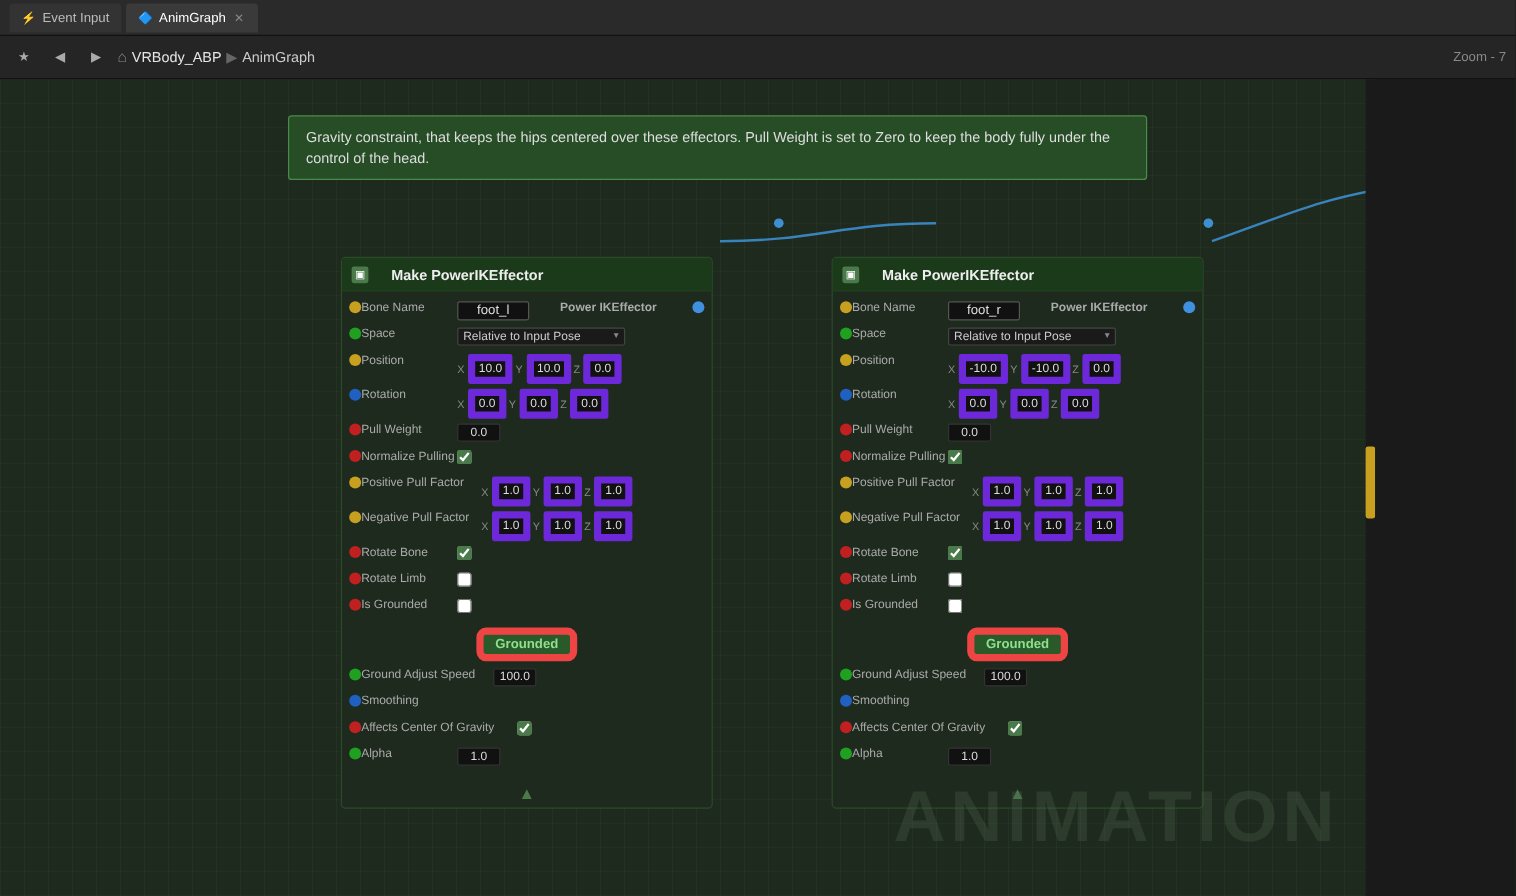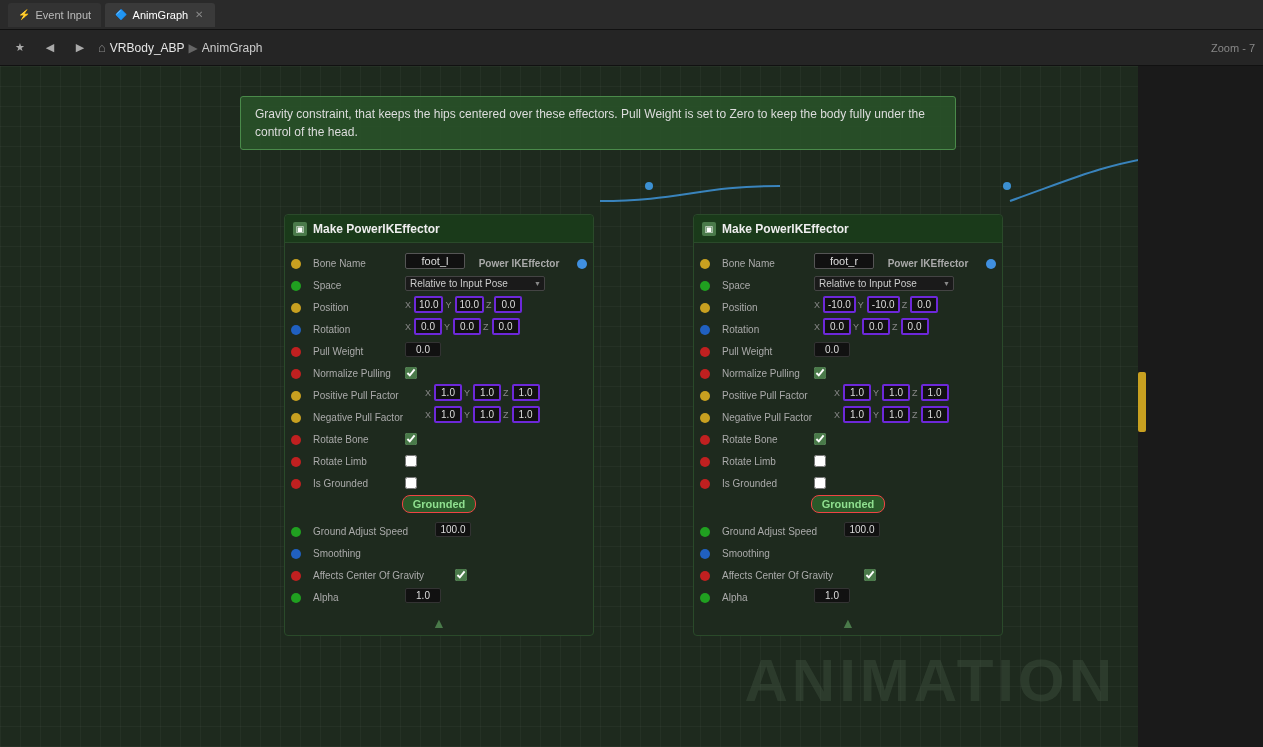--- a/index.html
+++ b/index.html
@@ -147,32 +147,33 @@
       display: flex;
       align-items: center;
       justify-content: center;
       color: #fff;
       font-size: 9px;
     }
     .node-title {
       font-size: 12px;
       color: #eee;
       font-weight: bold;
+      margin-left: 13px;
     }
 
     .node-body {
       padding: 6px 0;
     }
 
     .node-row {
       display: flex;
-      align-items: flex-end;
+      align-items: flex-start;
       min-height: 22px;
       padding: 2px 6px;
-      gap: 12px;
+      gap: 0;
     }
 
     .node-row-label {
       font-size: 10px;
       color: #aaa;
       min-width: 80px;
     }
 
     .pin {
       width: 10px;
@@ -195,21 +196,21 @@
       border-radius: 2px;
       padding: 1px 4px;
       font-size: 10px;
       color: #ddd;
       min-width: 36px;
       text-align: center;
     }
 
     .value-box-small {
       background: #111;
-      border: 2px solid #6d28d9;
+      border: 6px solid #6d28d9;
       border-radius: 2px;
       padding: 1px 3px;
       font-size: 10px;
       color: #ddd;
       min-width: 28px;
       text-align: center;
     }
 
     .xyz-row {
       display: flex;
@@ -271,21 +272,21 @@
       font-size: 10px;
       color: #aaa;
       margin-left: auto;
       margin-right: 4px;
       font-weight: bold;
     }
 
     .grounded-badge {
       display: inline-block;
       background: #2a5a2a;
-      border: 1px solid #ef4444;
+      border: 6px solid #ef4444;
       border-radius: 8px;
       padding: 2px 10px;
       font-size: 11px;
       color: #8fdf8f;
       font-weight: bold;
     }
 
     .node-footer {
       display: flex;
       justify-content: center;

